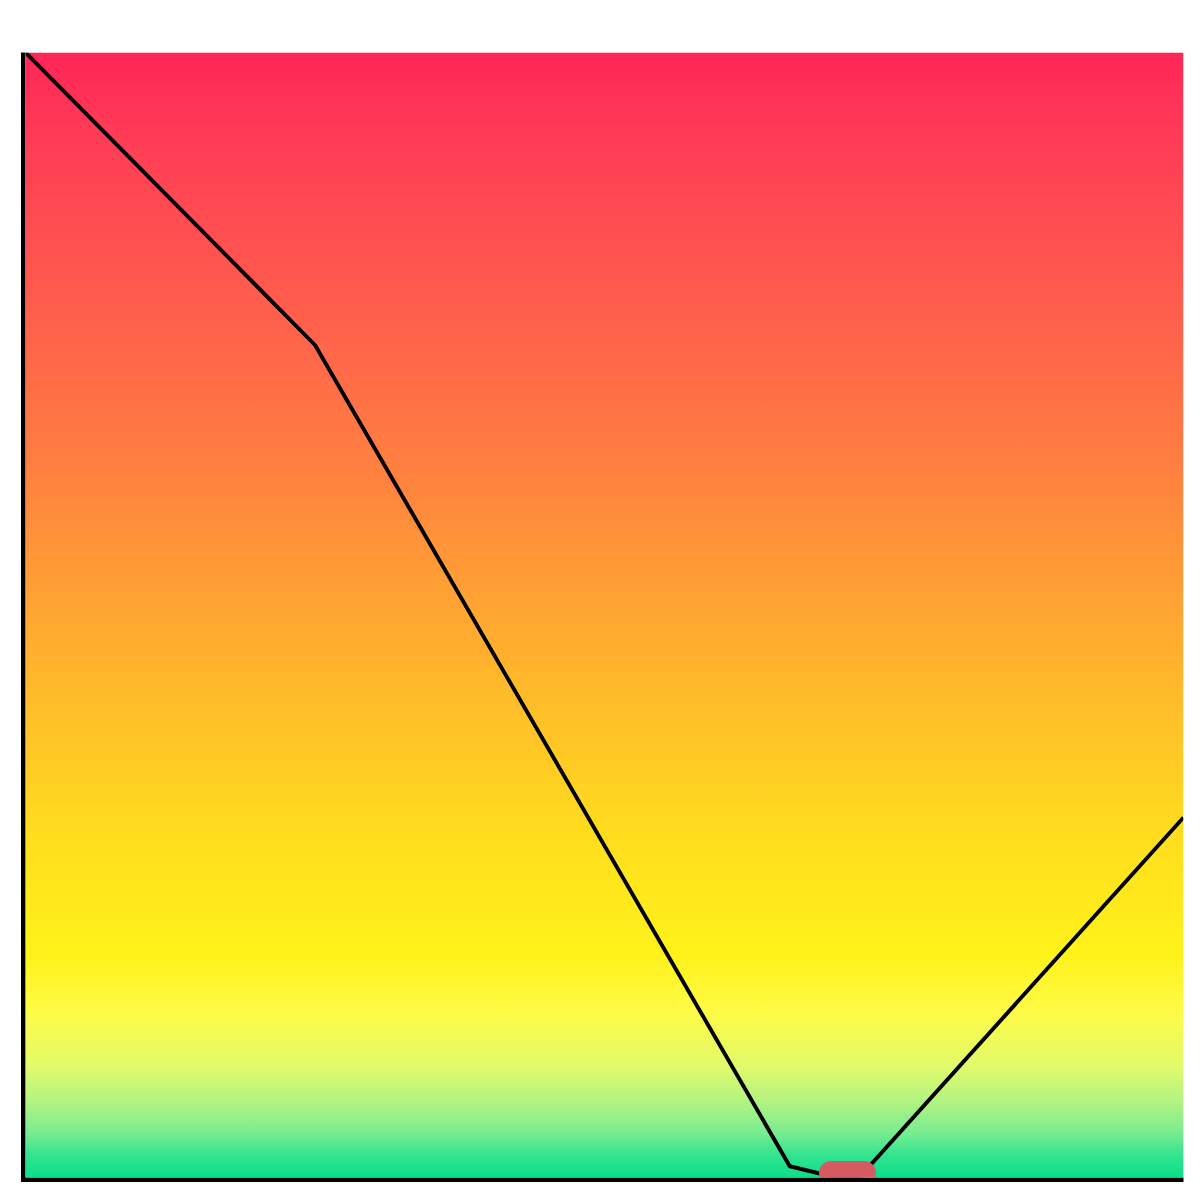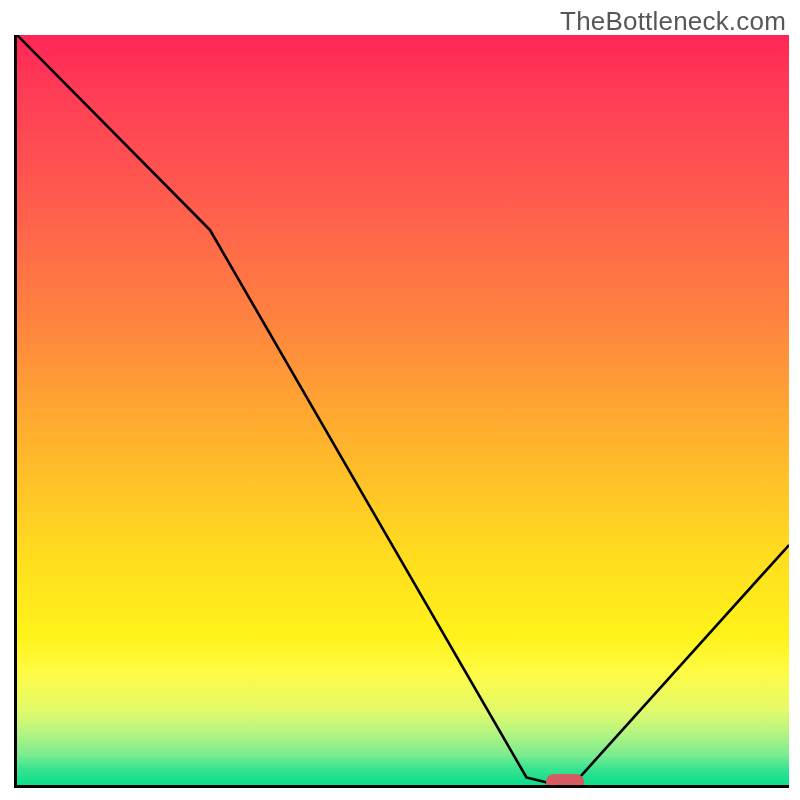--- a/index.html
+++ b/index.html
@@ -64,21 +64,20 @@
   .marker {
     position: absolute;
     background: #d55a62;
     border-radius: 9px;
   }
 </style>
 </head>
 <body>
 
 <div class="wrap">
-  <div class="watermark">TheBottleneck.com</div>
 
   <div class="plot-area">
     <div class="gradient"></div>
 
     <svg class="curve" viewBox="0 0 772 750" preserveAspectRatio="none">
       <path id="curve-path" d="M 0.0 0.0 L 193.0 195.0 L 509.5 742.5 L 540.4 750.0 L 555.8 750.0 L 772.0 510.0" stroke="#000" stroke-width="2.6" fill="none" stroke-linejoin="round"></path>
     </svg>
 
     <div class="marker" id="low-marker" style="left: 528.82px; width: 38.6px; top: 738.75px; height: 16.5px; background: rgb(213, 90, 98);"></div>
   </div>

